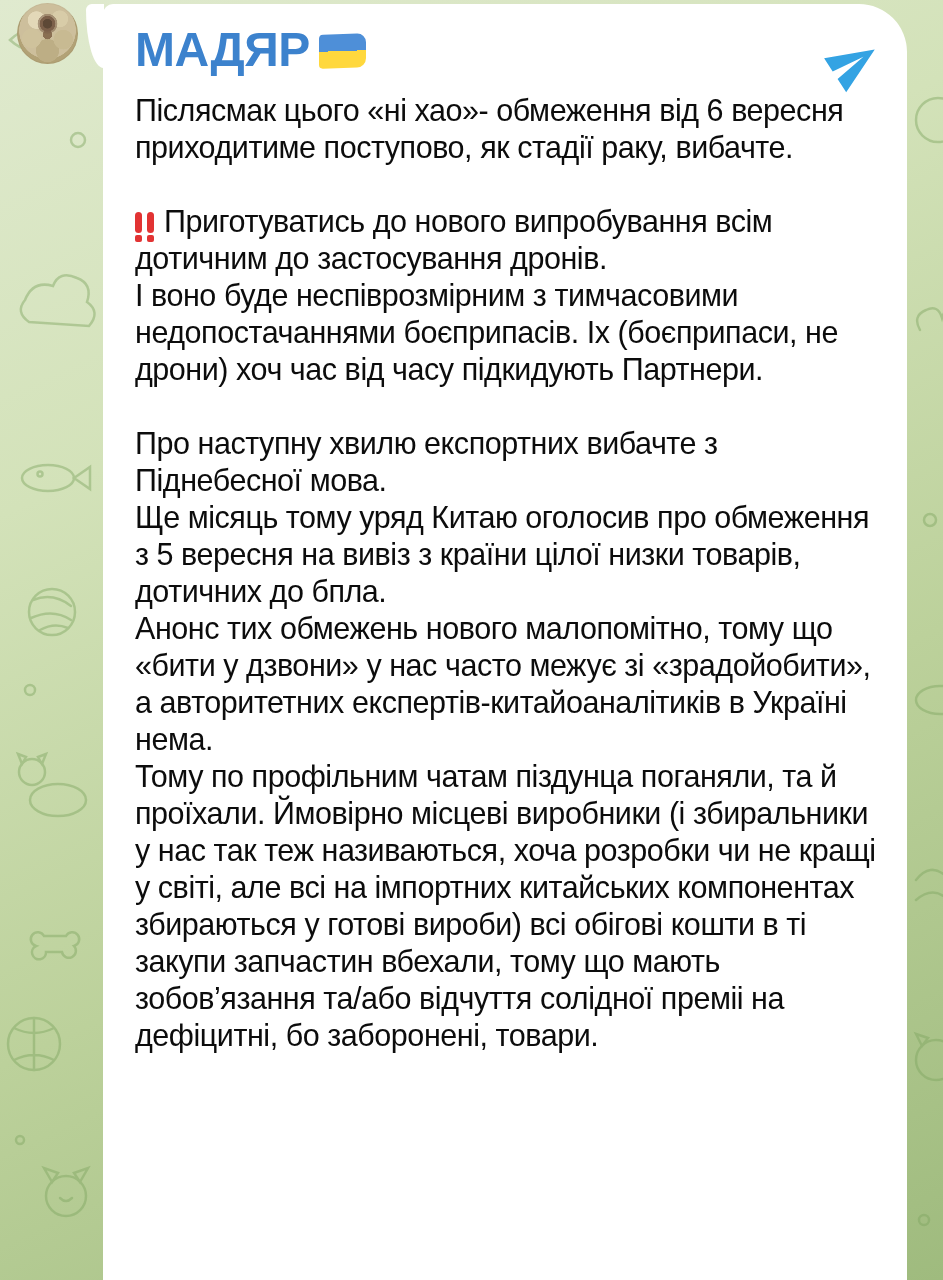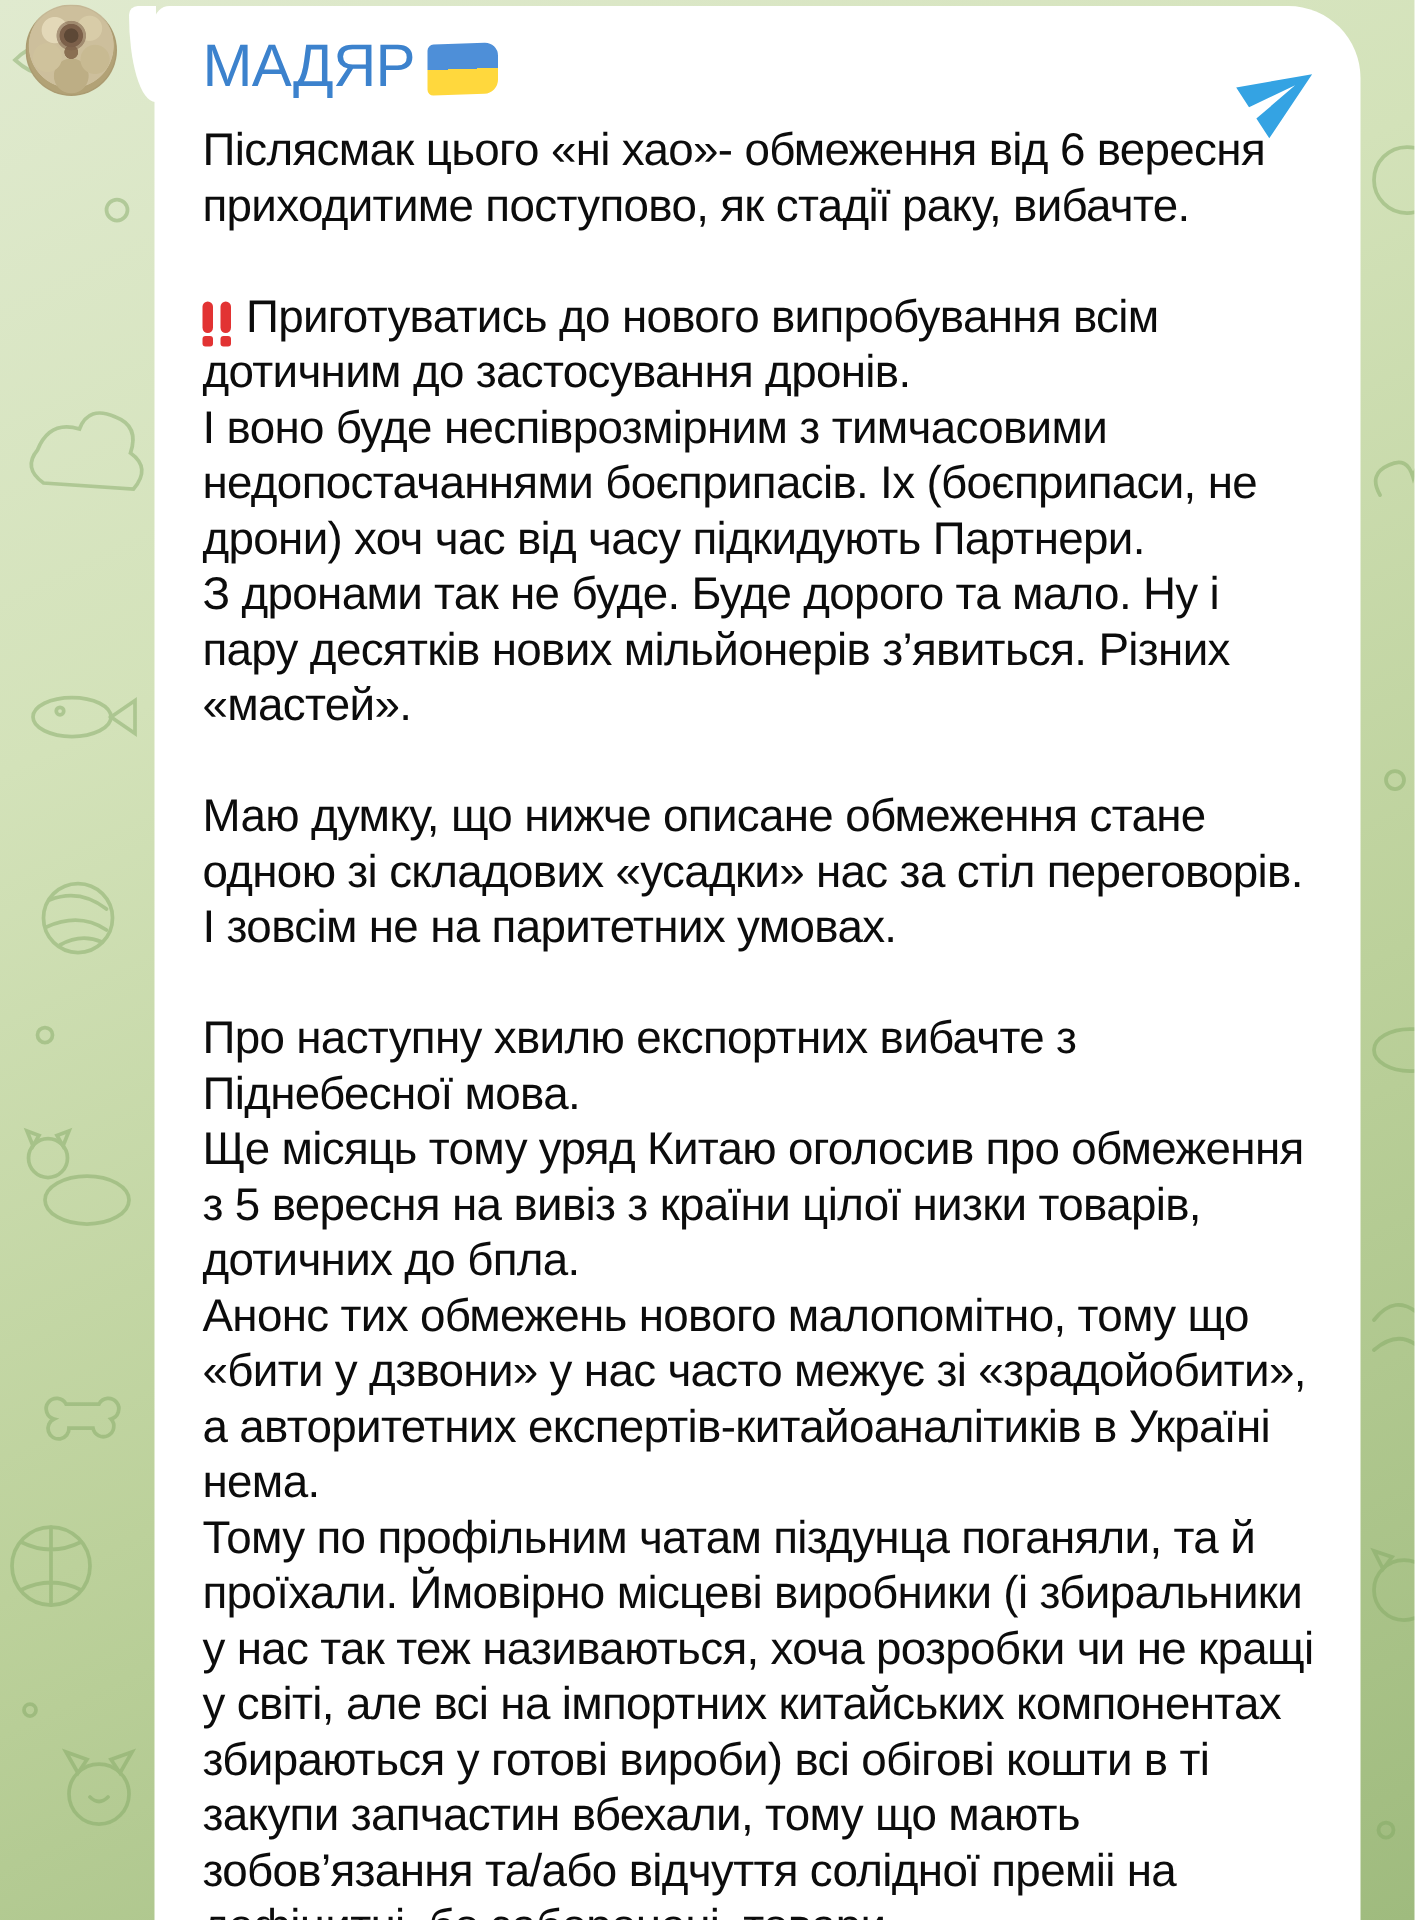--- a/index.html
+++ b/index.html
@@ -30,21 +30,21 @@
       radial-gradient(circle at 32% 28%, #e3d8b8 0 14%, transparent 15%),
       radial-gradient(circle at 70% 26%, #d8cca8 0 13%, transparent 14%),
       radial-gradient(circle at 24% 58%, #cfc29c 0 16%, transparent 17%),
       radial-gradient(circle at 76% 60%, #c8ba92 0 16%, transparent 17%),
       radial-gradient(circle at 50% 78%, #bdae85 0 20%, transparent 21%),
       radial-gradient(circle at 50% 45%, #cdbf9c 0 62%, #b2a276 63% 100%);
     box-shadow:0 0 0 1px rgba(0,0,0,.04) inset;
   }
   .header-row{position:relative;display:flex;align-items:center;gap:9px;margin:2px 0 0 0;}
   .channel-name{
-    font-size:40px;font-weight:normal;letter-spacing:-.5px;
+    font-size:48px;font-weight:bold;letter-spacing:-.5px;
     color:var(--accent_blue,#3c82cd);cursor:pointer;
   }
   .ua-flag{
     display:inline-block;width:47px;height:34px;margin-top:2px;
     border-radius:4px 9px 9px 4px;
     background:linear-gradient(var(--flag_blue,#4e8fd8) 0 50%,var(--flag_yellow,#ffd83d) 50% 100%);
     transform:skewY(-2deg);
   }
   .plane{position:absolute;top:14px;right:2px;width:54px;height:54px;transform:rotate(-33deg);}
   .message{
@@ -109,25 +109,20 @@
   <div class="message">
       <div class="para">
         <div class="line">Післясмак цього «ні хао»- обмеження від 6 вересня приходитиме поступово, як стадії раку, вибачте.</div>
       </div>
       <div class="para">
         <div class="line"><span class="dbl-excl">
             <i></i>
             <i></i>
           </span>Приготуватись до нового випробування всім дотичним до застосування дронів.</div>
         <div class="line">І воно буде неспіврозмірним з тимчасовими недопостачаннями боєприпасів. Іх (боєприпаси, не дрони) хоч час від часу підкидують Партнери.</div>
-        <div class="line">З дронами так не буде. Буде дорого та мало. Ну і пару десятків нових мільйонерів з’явиться. Різних «мастей».</div>
-      </div>
-      <div class="para">
-        <div class="line">Маю думку, що нижче описане обмеження стане одною зі складових «усадки» нас за стіл переговорів.</div>
-        <div class="line">І зовсім не на паритетних умовах.</div>
       </div>
       <div class="para">
         <div class="line">Про наступну хвилю експортних вибачте з Піднебесної мова.</div>
         <div class="line">Ще місяць тому уряд Китаю оголосив про обмеження з 5 вересня на вивіз з країни цілої низки товарів, дотичних до бпла.</div>
         <div class="line">Анонс тих обмежень нового малопомітно, тому що «бити у дзвони» у нас часто межує зі «зрадойобити», а авторитетних експертів-китайоаналітиків в Україні нема.</div>
         <div class="line">Тому по профільним чатам піздунца поганяли, та й проїхали. Ймовірно місцеві виробники (і збиральники у нас так теж називаються, хоча розробки чи не кращі у світі, але всі на імпортних китайських компонентах збираються у готові вироби) всі обігові кошти в ті закупи запчастин вбехали, тому що мають зобов’язання та/або відчуття солідної преміі на дефіцитні, бо заборонені, товари.</div>
       </div>
     </div>
 </div>
 

